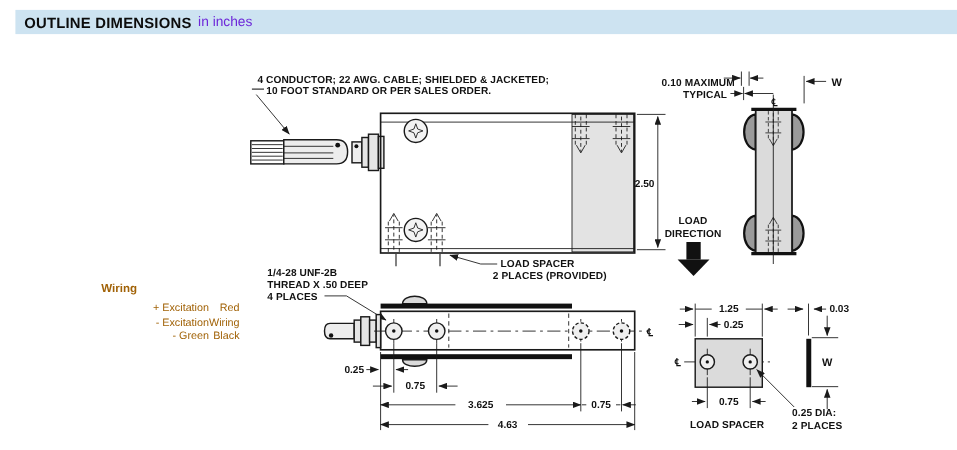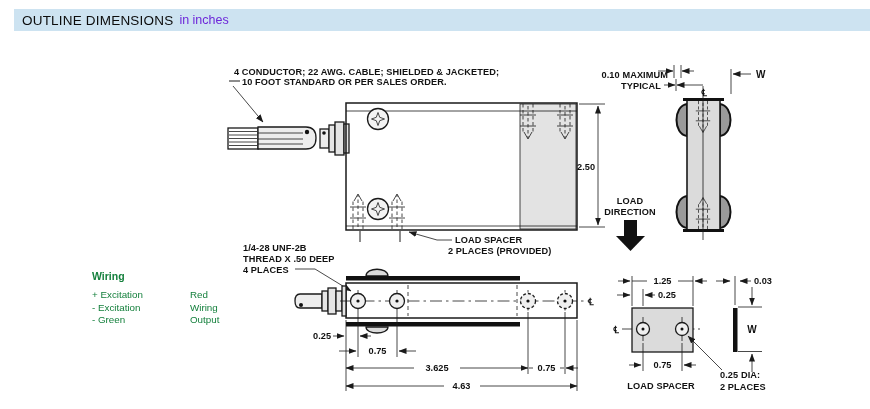--- a/index.html
+++ b/index.html
@@ -1,24 +1,24 @@
 <!DOCTYPE html>
 <html><head>
 <meta charset="utf-8">
 <style>
   html,body{margin:0;padding:0;background:#fff;}
   #stage{position:relative;width:870px;height:409px;background:#fff;overflow:hidden;
          font-family:"Liberation Sans",sans-serif;}
   .hdr{position:absolute;left:14px;top:9px;width:856px;height:22px;background:#cde3f1;
        display:flex;align-items:center;box-sizing:border-box;padding-left:8px;}
-  .hdr-title{font-weight:normal;font-size:13.5px;color:#0c0c0c;letter-spacing:.2px;}
+  .hdr-title{font-weight:bold;font-size:13.5px;color:#0c0c0c;letter-spacing:.2px;}
   .hdr-sub{font-size:12.5px;color:#6d28d9;margin-left:6px;}
-  .wiring{position:absolute;left:92px;top:270px;color:#15803d;}
+  .wiring{position:absolute;left:92px;top:256px;color:#a16207;}
   .wiring-title{font-weight:bold;font-size:10.5px;margin-bottom:7px;}
-  .wiring-row{display:grid;grid-template-columns:98px auto;font-size:9.8px;line-height:12.6px;}
+  .wiring-row{display:grid;grid-template-columns:98px auto;font-size:9.8px;line-height:12.6px;text-align:right;}
   svg{position:absolute;left:0;top:0;}
   .ln{stroke:#1a1a1a;stroke-width:1;fill:none;}
   .thin{stroke-width:0.8;}
   .med{stroke-width:1.5;}
   .lnc{stroke:#1a1a1a;stroke-width:1.3;}
   .note{font:bold 9.2px "Liberation Sans",sans-serif;fill:#111;letter-spacing:.1px;}
   .dim{font:bold 9.2px "Liberation Sans",sans-serif;fill:#111;}
   .cl{font:bold 10px "Liberation Sans",sans-serif;fill:#111;}
   .wlab{font:bold 10px "Liberation Sans",sans-serif;fill:#111;}
 </style>
@@ -37,21 +37,21 @@
     <div class="wiring-row">
       <span>+ Excitation</span>
       <span>Red</span>
     </div>
     <div class="wiring-row">
       <span>- Excitation</span>
       <span>Wiring</span>
     </div>
     <div class="wiring-row">
       <span>- Green</span>
-      <span>Output</span>
+      <span>Black</span>
     </div>
   </div>
 
   <svg width="870" height="409" viewBox="0 0 870 409">
     <defs>
       <marker id="mA" viewBox="0 0 8 6" refX="7.5" refY="3" markerWidth="8" markerHeight="6" orient="auto-start-reverse" markerUnits="userSpaceOnUse">
         <path d="M0,0 L8,3 L0,6 Z" fill="#1a1a1a"></path>
       </marker>
       <g id="ladder">
         <line x1="-5" y1="0" x2="-5" y2="28" class="ln thin" stroke-dasharray="3.5,2.5"></line>

